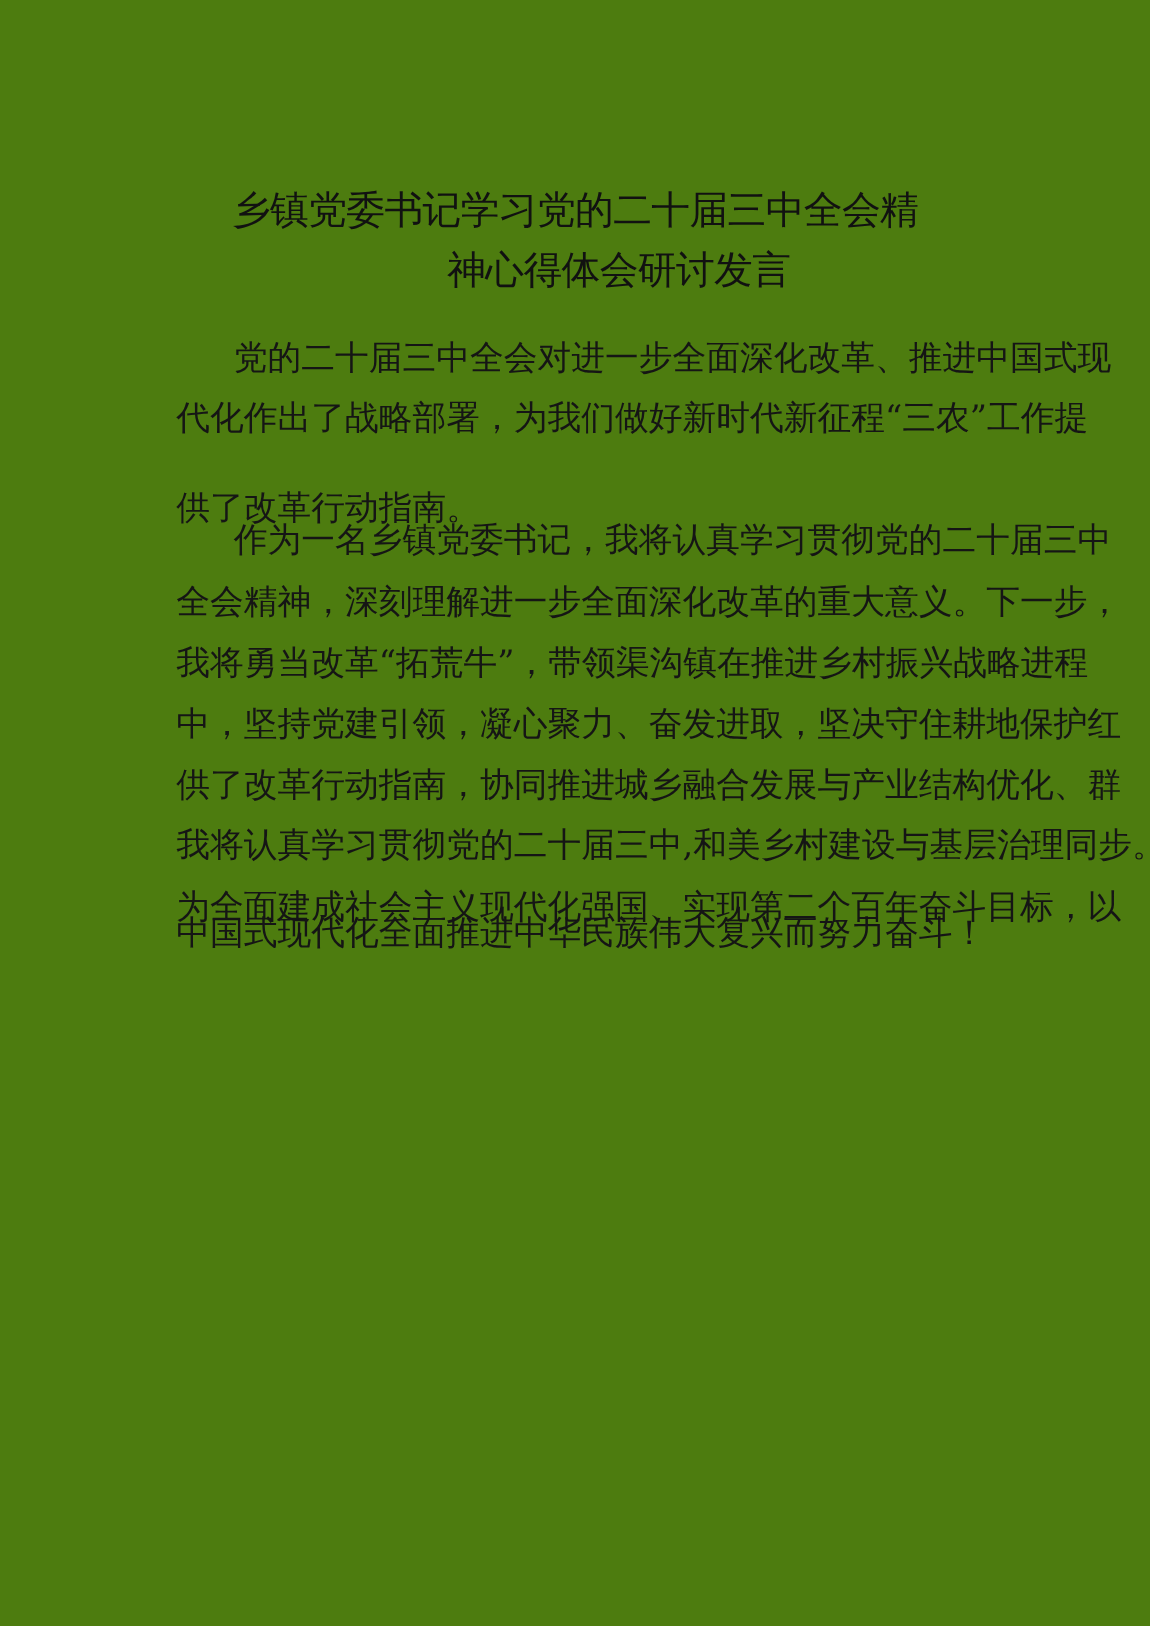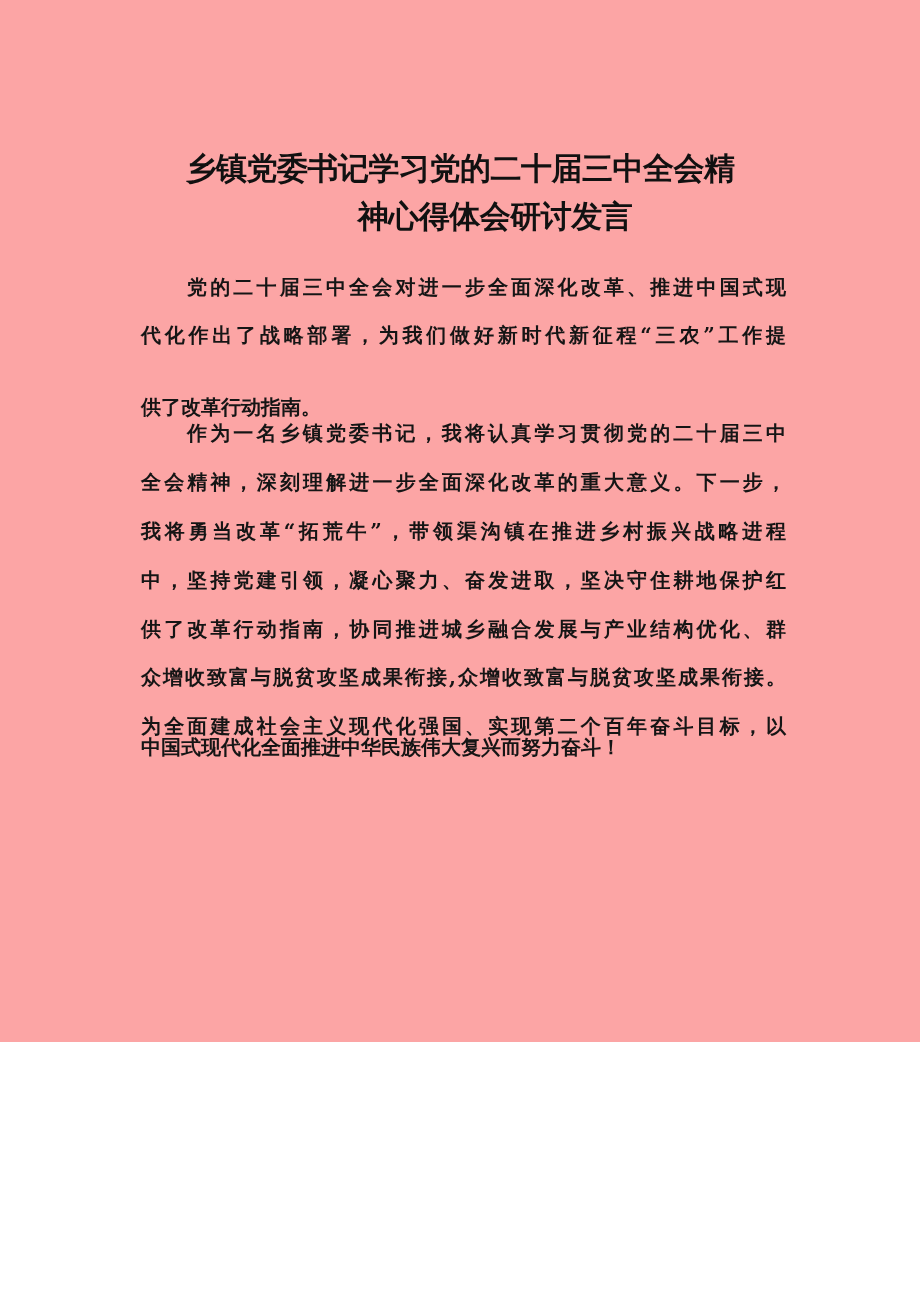--- a/index.html
+++ b/index.html
@@ -12,43 +12,42 @@
       height: 1301px;
       position: relative;
       overflow: hidden;
       font-family: "DejaVu Serif", "Liberation Serif", serif;
       color: #111111;
     }
     .page {
       position: absolute;
       left: 0; top: 0;
       width: 920px;
-      height: 1042px;
-      background: #fca5a5;
-      font-weight: bold;
+      height: 1301px;
+      background: #4d7c0f;
     }
     .title {
       position: absolute;
       left: 0;
       width: 920px;
       text-align: center;
       font-family: "DejaVu Sans", "Liberation Sans", sans-serif;
       font-size: 31px;
       line-height: 40px;
       color: #111111;
       letter-spacing: -0.5px;
       white-space: nowrap;
     }
     .title-line-1 { top: 148px; }
     .title-line-2 { top: 196px; margin-left: 35px; }
     .line {
       position: absolute;
       left: 141px;
       width: 645px;
-      font-size: 20px;
+      font-size: 27px;
       line-height: 30px;
       white-space: nowrap;
       color: #151515;
       text-align: justify;
       text-align-last: justify;
     }
     .line.first { left: 187px; width: 599px; }
     .line.last { text-align-last: left; }
   </style>
 </head>
@@ -64,18 +63,18 @@
     <div class="line" style="top:320px;">代化作出了战略部署，为我们做好新时代新征程“三农”工作提</div>
     <div class="line last" style="top:368px;margin-top:24px;">供了改革行动指南。</div>
   </div>
 
   <div>
     <div class="line first" style="top:418px;">作为一名乡镇党委书记，我将认真学习贯彻党的二十届三中</div>
     <div class="line" style="top:467px;">全会精神，深刻理解进一步全面深化改革的重大意义。下一步，</div>
     <div class="line" style="top:516px;">我将勇当改革“拓荒牛”，带领渠沟镇在推进乡村振兴战略进程</div>
     <div class="line" style="top:565px;">中，坚持党建引领，凝心聚力、奋发进取，坚决守住耕地保护红</div>
     <div class="line" style="top:614px;">供了改革行动指南，协同推进城乡融合发展与产业结构优化、群</div>
-    <div class="line" style="top:662px;">众增收致富与脱贫攻坚成果衔接,众增收致富与脱贫攻坚成果衔接。</div>
+    <div class="line" style="top:662px;">我将认真学习贯彻党的二十届三中,和美乡村建设与基层治理同步。</div>
     <div class="line" style="top:711px;">为全面建成社会主义现代化强国、实现第二个百年奋斗目标，以</div>
     <div class="line last" style="top:732px;">中国式现代化全面推进中华民族伟大复兴而努力奋斗！</div>
   </div>
 
 </div>
 
 </body></html>

